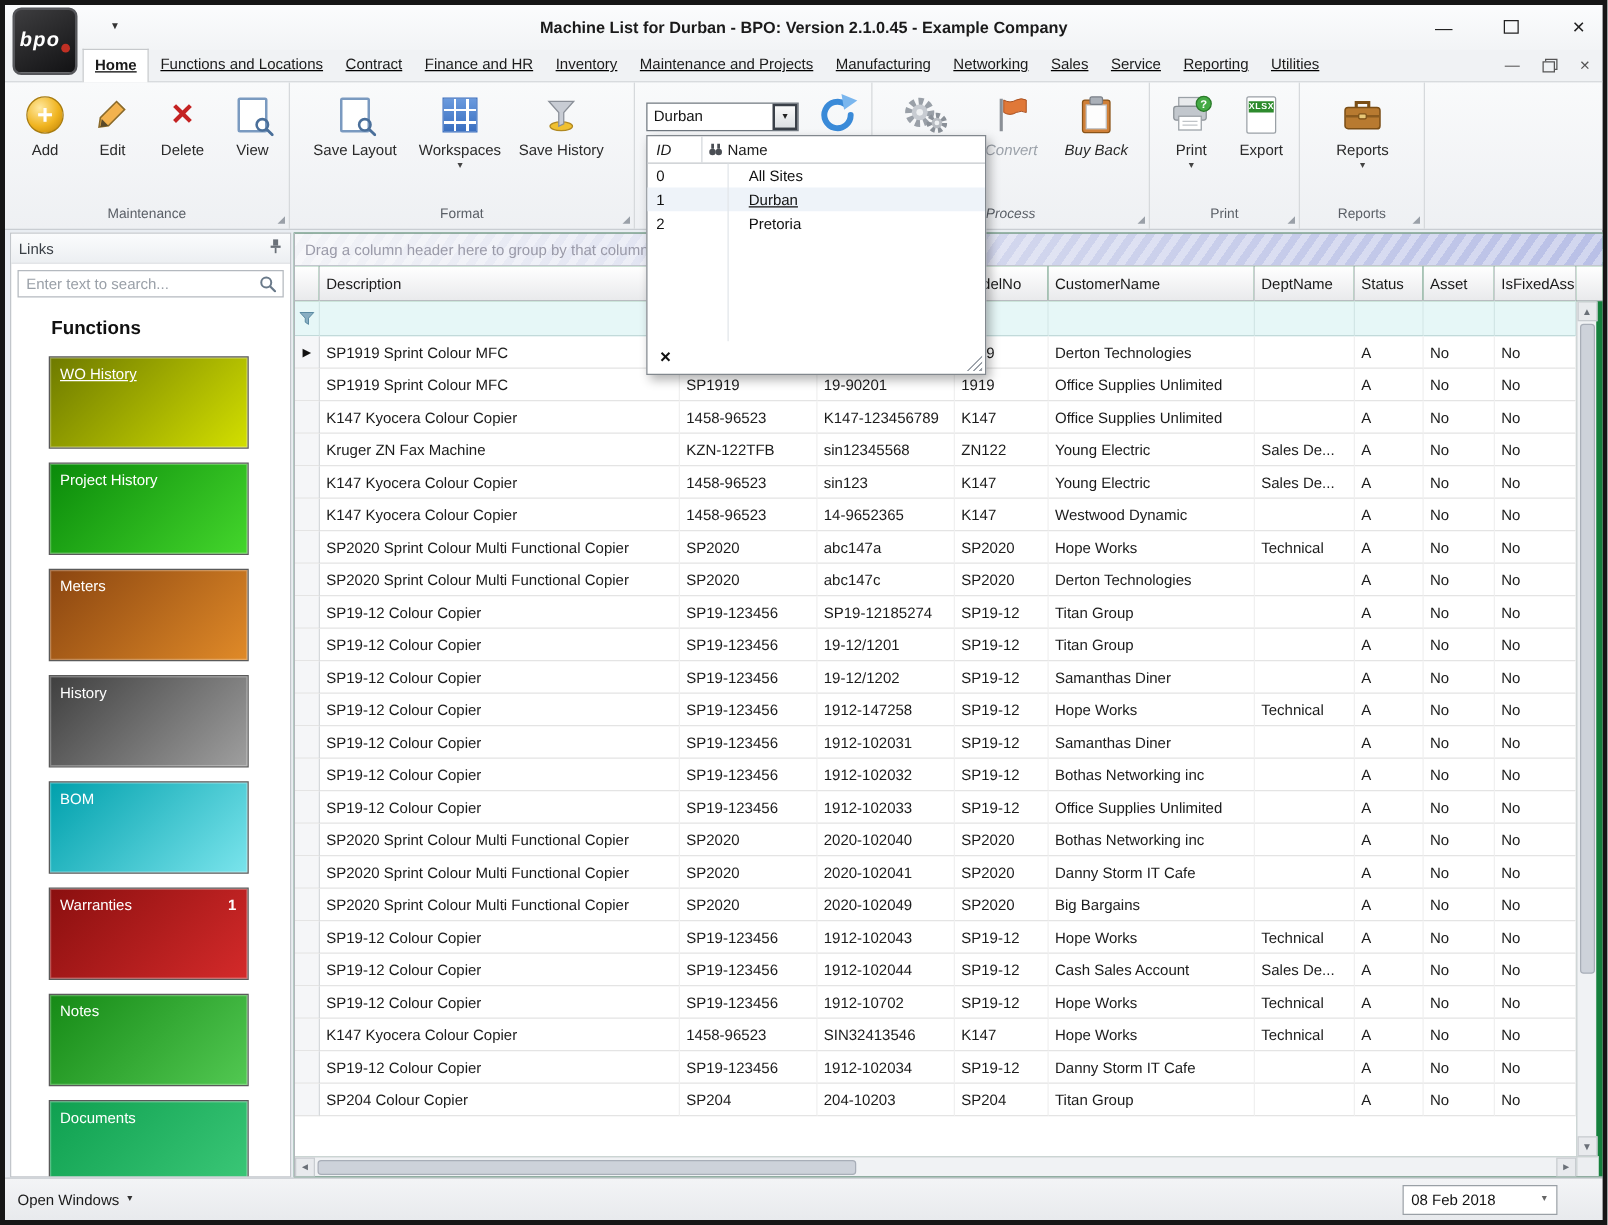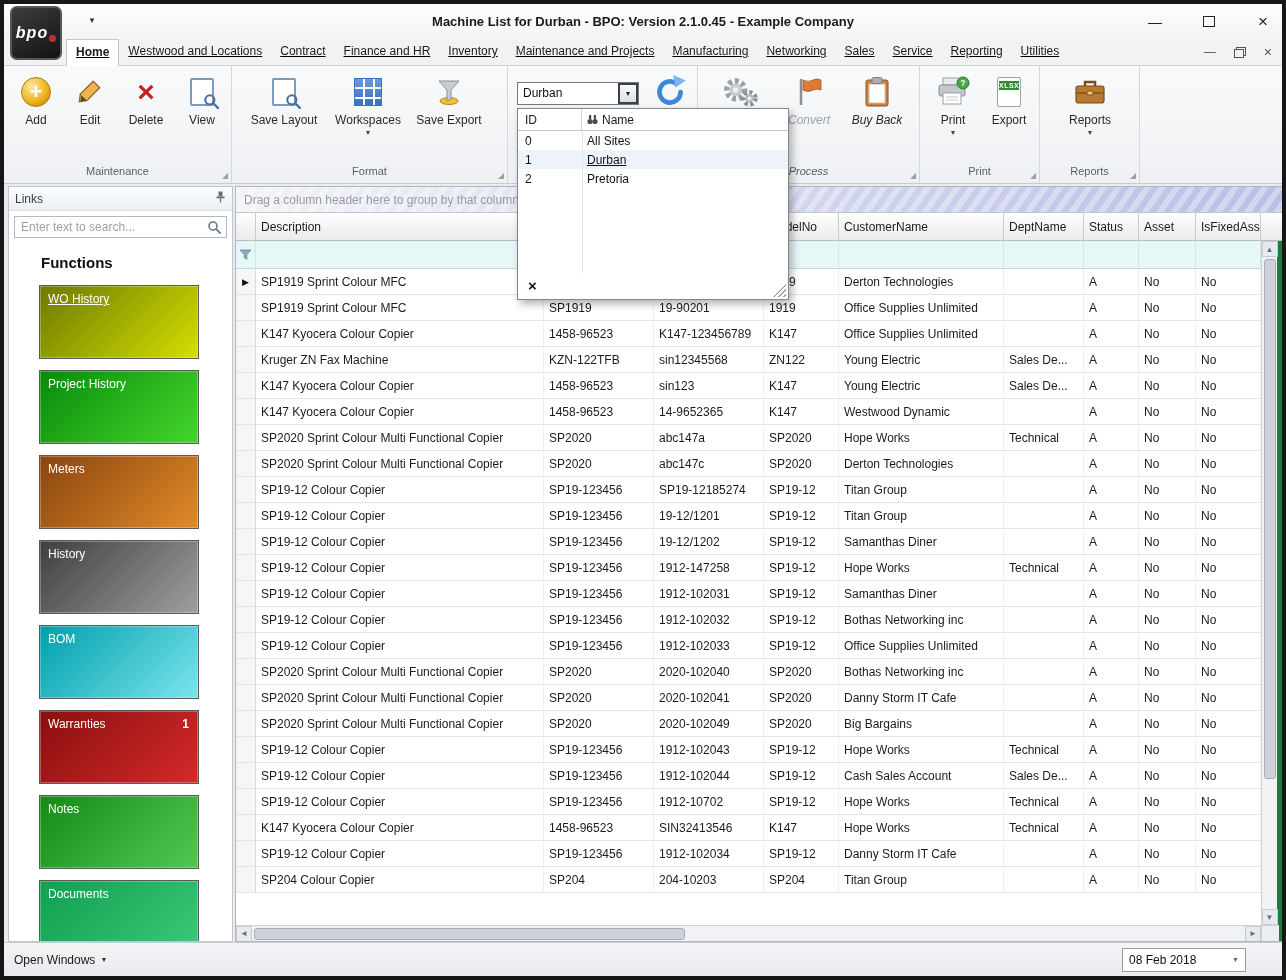--- a/index.html
+++ b/index.html
@@ -66,27 +66,27 @@
   
   .combo { position:absolute; left:513px; top:78px; width:122px; height:23px; background:#fff;
            border:1px solid #707880; display:flex; z-index:200; }
   .combo-text { flex:1; font-size:12px; color:#111; padding-left:5px; line-height:21px; }
   .combo-btn { width:20px; background:linear-gradient(#fafafa,#dcdfe2); border:2px solid #3a4048;
                display:flex; align-items:center; justify-content:center; font-size:7px; color:#222; }
   .site-popup { position:absolute; left:513px; top:104px; width:272px; height:192px; background:#fff;
                 border:1px solid #82888e; box-shadow:3px 4px 8px rgba(0,0,0,0.3); z-index:210;
                 display:flex; flex-direction:column; }
   .popup-header { height:22px; display:flex; border-bottom:1px solid #c4c8cc; font-size:12px; color:#1a1a1a; }
-  .ph-id { width:64px; display:flex; align-items:center; padding-left:7px; border-right:1px solid #d4d8dc; }
+  .ph-id { width:44px; display:flex; align-items:center; padding-left:7px; border-right:1px solid #d4d8dc;font-style:italic; }
   .ph-name { flex:1; display:flex; align-items:center; gap:4px; padding-left:5px; }
   .popup-body { flex:1; position:relative; }
   .popup-body::before { content:""; position:absolute; left:64px; top:0; bottom:0; width:1px; background:#e2e6ea; }
   .site-row { height:19px; display:flex; align-items:center; font-size:12px; color:#111; cursor:default; }
   .site-row .sid { width:64px; padding-left:7px; }
-  .site-row .sname { padding-left:5px; }
+  .site-row .sname { padding-left:17px; }
   .site-row.selected { background:#eef3f9; }
   .site-row.selected .sname { text-decoration:underline; }
   .popup-footer { height:26px; position:relative; display:flex; align-items:center; padding-left:10px; }
   .clear-x { font-size:15px; font-weight:bold; color:#111; line-height:16px; cursor:default; }
   .grip { position:absolute; right:2px; bottom:2px; width:13px; height:13px;
           background:repeating-linear-gradient(135deg, rgba(0,0,0,0) 0 2px, #9aa0a8 2px 3.5px);
           clip-path:polygon(100% 0, 100% 100%, 0 100%); }
 
   
   .sidebar { position:absolute; left:4px; top:182px; width:225px; height:756px; background:#fff;
@@ -169,21 +169,21 @@
   </div>
   <div class="logo">
     <span class="logo-text">bpo</span>
       <span class="logo-dot"></span>
   </div>
 
   <div class="tabrow">
     <div style="display:flex;text-decoration:underline;">
 
     <div class="tab active">Home</div>
-        <div class="tab">Westwood and Locations</div>
+        <div class="tab">Functions and Locations</div>
         <div class="tab">Contract</div>
         <div class="tab">Finance and HR</div>
         <div class="tab">Inventory</div>
         <div class="tab">Maintenance and Projects</div>
         <div class="tab">Manufacturing</div>
         <div class="tab">Networking</div>
         <div class="tab">Sales</div>
         <div class="tab">Service</div>
         <div class="tab">Reporting</div>
         <div class="tab">Utilities</div>
@@ -256,21 +256,21 @@
           <span class="rlabel">Workspaces</span>
           <span class="caret">▼</span>
         </div>
         <div class="rbtn" style="width:70px;">
           <span class="ricon">
             <svg width="28" height="30" viewBox="0 0 28 28">
                 <ellipse cx="14" cy="23" rx="9" ry="3.5" fill="#f0c030" stroke="#b08820"></ellipse>
                 <path d="M4 3 h20 l-8 9 v9 l-4 2 v-11 z" fill="#c8ccd4" stroke="#8a8f98"></path>
               </svg>
           </span>
-          <span class="rlabel">Save Export</span>
+          <span class="rlabel">Save History</span>
         </div>
       </div>
       <div class="rgroup-label">Format</div>
       <span class="launcher"></span>
     </div>
 
     <div class="rgroup" style="left:504px; width:190px;">
       <div class="rbuttons" style="padding-left:140px;">
         <div class="rbtn" style="width:44px;">
           <span class="ricon">

